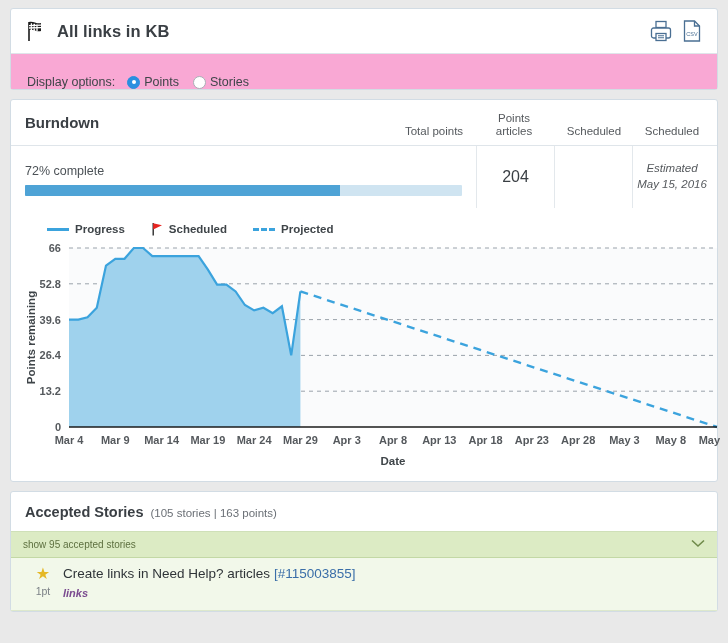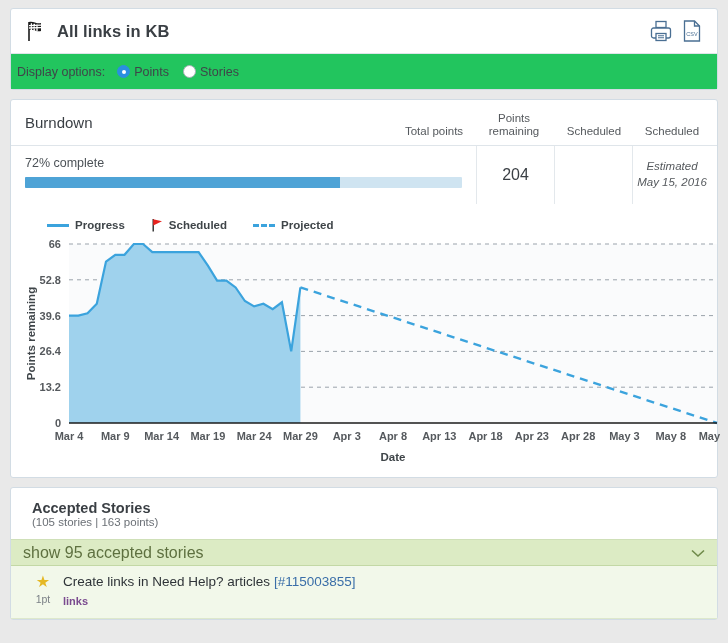--- a/index.html
+++ b/index.html
@@ -28,23 +28,23 @@
   }
   .flag-icon { width: 24px; height: 22px; margin-right: 8px; flex: 0 0 auto; }
   .page-title {
     font-size: 16.5px; font-weight: bold; color: #3a3f44;
     letter-spacing: .1px;
   }
   .hdr-icons { margin-left: auto; display: flex; align-items: center; gap: 9px; }
   .ic-btn { width: 22px; height: 24px; display: block; cursor: pointer; }
 
   .hdr-opts {
-    display: flex; align-items: center;
-    height: 35px; padding: 0 6px;
-    background: #22c55e;
+    display: flex; align-items: flex-end;
+    height: 35px; padding: 0 16px;
+    background: #f9a8d4;
     font-size: 12.5px; color: #4c5257;
   }
   .opt-label { margin-right: 12px; color: #3f4549; }
   .radio-wrap { display: flex; align-items: center; margin-right: 14px; cursor: pointer; }
   .radio {
     width: 13px; height: 13px; border-radius: 50%;
     border: 1px solid #a8b0b6; background: #fff;
     margin-right: 4px; position: relative; flex: 0 0 auto;
   }
   .radio.on { background: #2a8fe0; border-color: #2a8fe0; }
@@ -53,38 +53,38 @@
     width: 4px; height: 4px; border-radius: 50%; background: #fff;
   }
   .radio-txt { font-size: 12.5px; color: #3f4549; }
 
   
   .bd-card { margin-bottom: 9px; }
   .bd-head { display: flex; border-bottom: 1px solid #dfe5ea; }
   .bd-title {
     flex: 1 1 auto; display: flex; align-items: center;
     padding: 0 0 0 14px; height: 45px;
-    font-size: 15px; font-weight: normal; color: #3a3f44;
+    font-size: 15px; font-weight: bold; color: #3a3f44;
   }
   .bd-col {
     flex: 0 0 auto; display: flex; align-items: flex-end; justify-content: center;
     text-align: center; font-size: 11.5px; color: #55595d;
     padding-bottom: 7px; line-height: 1.15;
   }
   .c-total { width: 78px; }
   .c-rem   { width: 82px; }
   .c-sch   { width: 78px; }
   .c-comp  { width: 84px; padding-right: 6px; }
 
   .bd-body { display: flex; min-height: 58px; }
   .bd-prog {
     flex: 1 1 auto; padding: 10px 14px 12px 14px;
     border-right: 1px solid #e3e8ec;
   }
-  .pct-txt { font-size: 12.5px; color: #4c5257; margin-bottom: 7px; }
+  .pct-txt { font-size: 12.5px; color: #4c5257; margin-bottom: 7px; margin-top: 8px; }
   .bar-track {
     height: 11px; background: #cfe4f1; border-radius: 1px; overflow: hidden;
   }
   .bar-fill { height: 100%; background: #4ea3d6; }
   .bd-val {
     flex: 0 0 auto; display: flex; align-items: center; justify-content: center;
     font-size: 16px; color: #3a3f44; border-right: 1px solid #e3e8ec;
   }
   .bd-val.last { border-right: none; font-style: italic; }
   .bd-val.small { font-size: 11.5px; line-height: 1.35; text-align: center; color: #55595d; }
@@ -99,44 +99,43 @@
   }
   .lg-flag { width: 13px; height: 14px; margin-right: 5px; }
   svg.plot { display: block; }
 
   
   .as-card { }
   .as-head {
     display: flex; align-items: baseline;
     padding: 12px 14px 11px 14px;
     border-bottom: 1px solid #cfe0b8;
-    flex-direction: column;
   }
   .as-title { font-size: 14.5px; font-weight: bold; color: #3a3f44; }
   .as-sub { font-size: 11.5px; color: #6b7076; margin-left: 7px; }
   .as-toggle {
     display: flex; align-items: center;
     height: 26px; padding: 0 12px;
     background: #dcebc4; border-bottom: 1px solid #c3d8a5;
-    font-size: 16px; color: #5e7040; cursor: pointer;
+    font-size: 10px; color: #5e7040; cursor: pointer;
   }
   .as-toggle .chev { margin-left: auto; }
   .story-row {
     display: flex; padding: 8px 12px 9px 12px;
     background: #f2f8ea; border-bottom: 1px solid #dde8cc;
   }
   .story-left { width: 40px; flex: 0 0 auto; text-align: center; }
   .star { font-size: 16px; color: #e5b826; line-height: 1; display: block; }
   .pts { font-size: 10.5px; color: #7b8086; margin-top: 3px; display: block; }
   .story-main { flex: 1 1 auto; }
   .story-title { font-size: 13.5px; color: #2f3438; line-height: 1.25; }
   .story-id { color: #3a6ea8; }
   .story-tag {
     display: inline-block; margin-top: 4px;
-    font-size: 11px; font-weight: bold; color: #7a4a8f;
+    font-size: 11px; font-weight: bold; color: #7a4a8f; font-style: italic;
   }
 </style>
 </head>
 <body>
 
 <div class="page">
 
   <div class="card hdr-card">
     <div class="hdr-top">
       <span class="flag-icon">
@@ -180,21 +179,21 @@
 
   <div class="card bd-card">
     <div class="bd-head">
       <div class="bd-title">Burndown</div>
       <div class="bd-col c-total">
         <span>Total points</span>
       </div>
       <div class="bd-col c-rem">
         <span>
           <span>Points</span><br>
-          <span>remaining</span>
+          <span>articles</span>
         </span>
       </div>
       <div class="bd-col c-sch">
         <span>Scheduled</span>
       </div>
       <div class="bd-col c-comp">
         <span>Scheduled</span>
       </div>
     </div>
 

